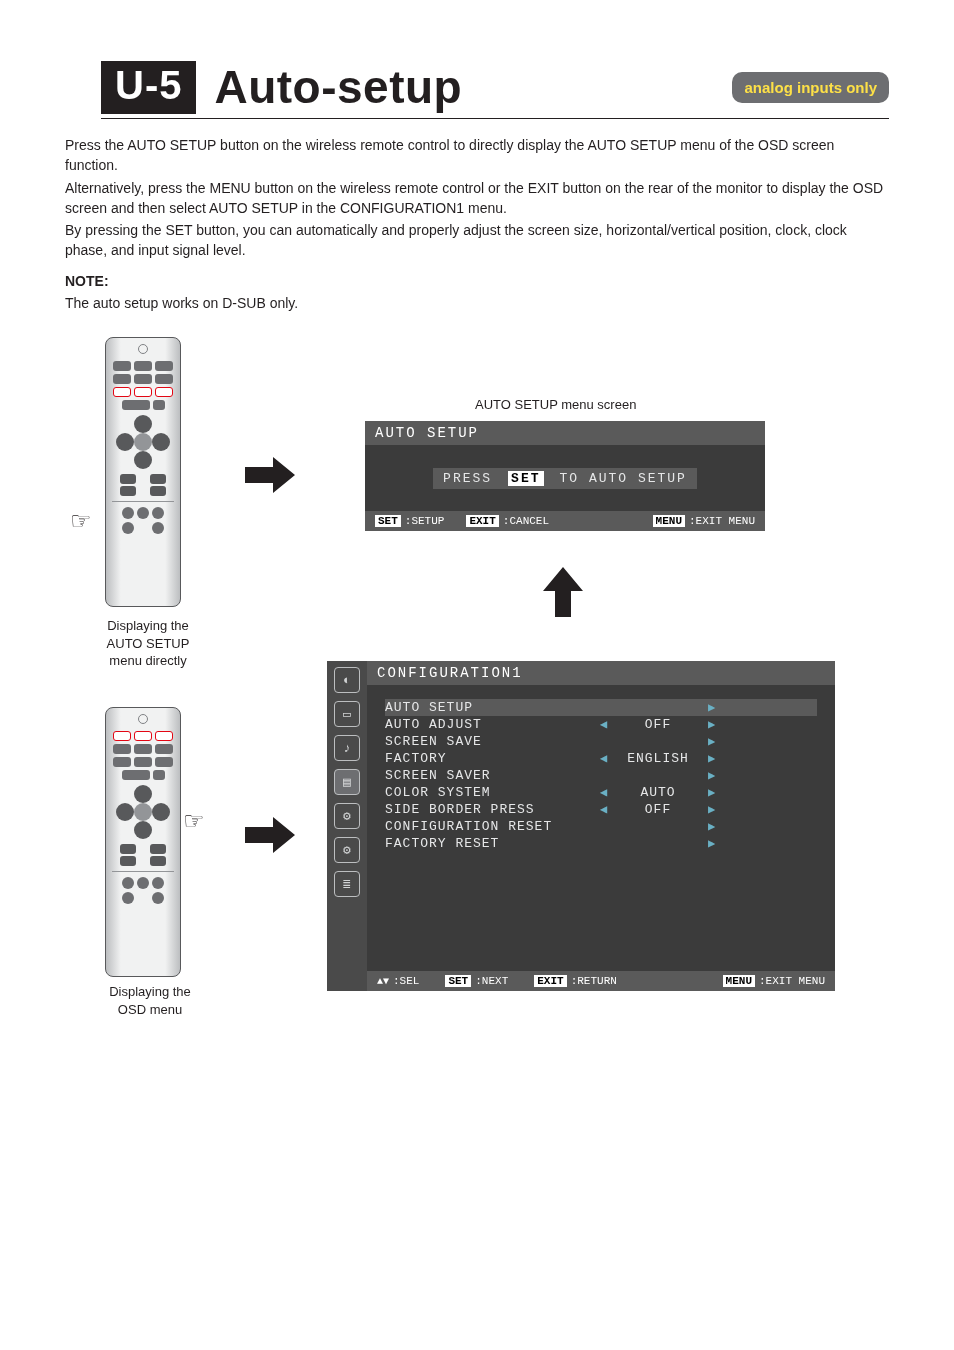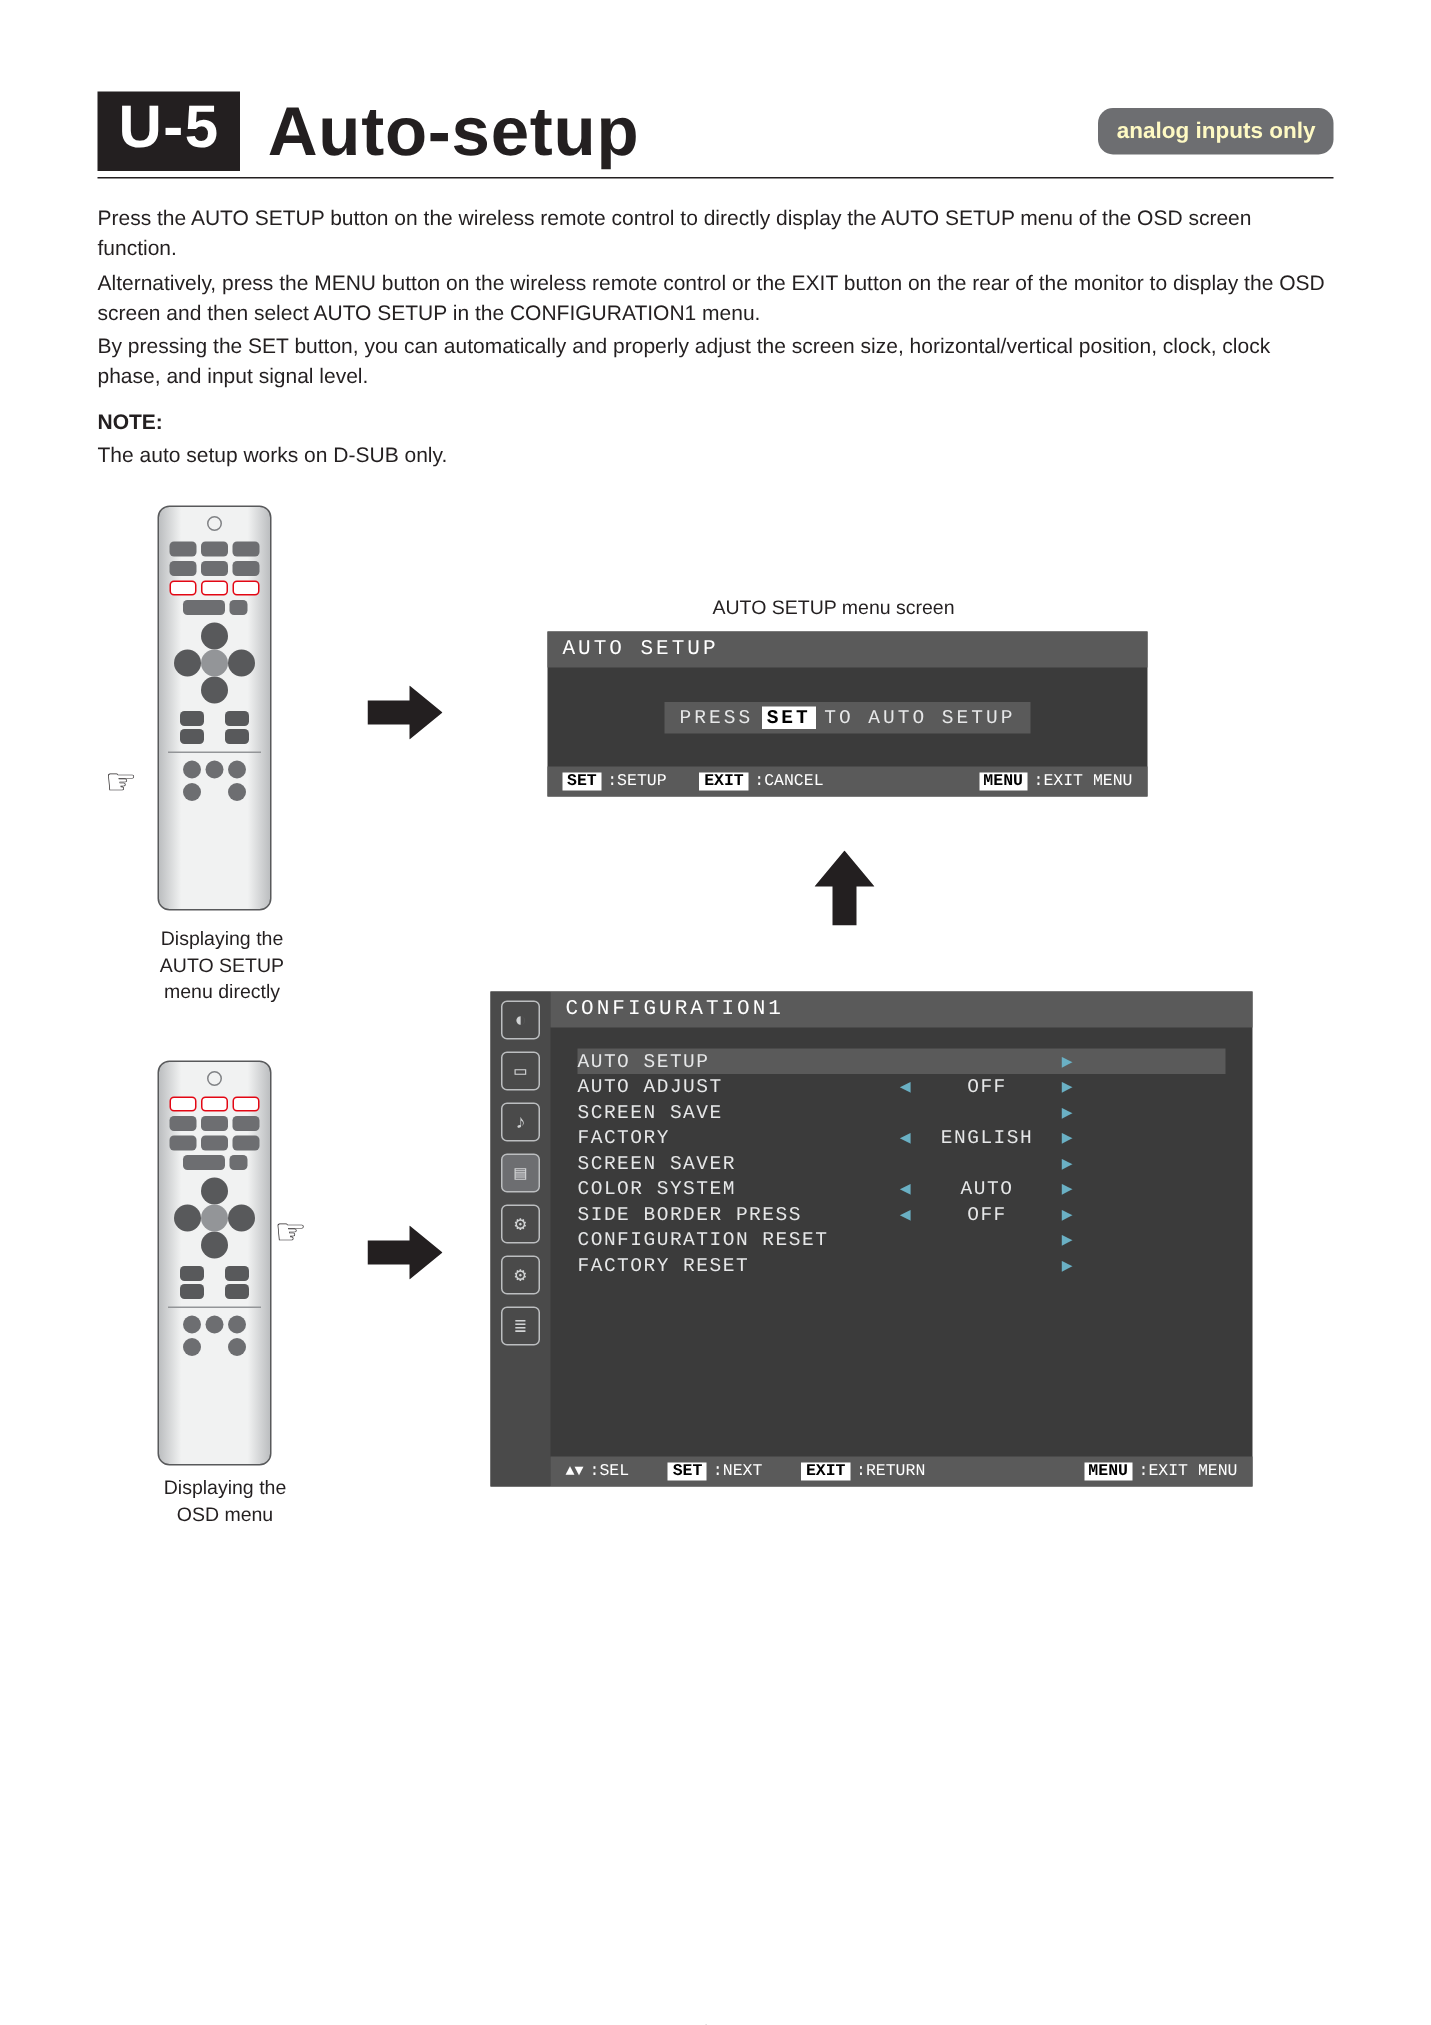--- a/index.html
+++ b/index.html
@@ -1,23 +1,23 @@
 <!DOCTYPE html>
 <html><head>
 <meta charset="utf-8">
 <style>
   * { box-sizing: border-box; margin: 0; padding: 0; }
   html, body { width: 954px; background: #fff; font-family: Arial, Helvetica, sans-serif; color: #231f20; }
   .page { width: 954px; padding: 60px 65px 40px 65px; position: relative; }
 
   
-  .header-row { display: flex; align-items: center; border-bottom: 1.5px solid #231f20; padding-bottom: 4px; margin-bottom: 16px; }
+  .header-row { display: flex; align-items: center; border-bottom: 1.5px solid #231f20; padding-bottom: 4px; margin-bottom: 16px; margin-left: 36px; }
   .section-badge { background: #231f20; color: #fff; font-size: 40px; font-weight: 700; padding: 2px 14px 6px 14px; letter-spacing: 1px; }
   .section-title { font-size: 46px; font-weight: 700; margin-left: 18px; flex: 1; letter-spacing: 0.5px; }
-  .header-pill { background: #6d6e71; color: #fef9c3; font-size: 15px; font-weight: 700; padding: 7px 12px; border-radius: 10px; }
+  .header-pill { background: #6d6e71; color: #fde047; font-size: 15px; font-weight: 700; padding: 7px 12px; border-radius: 10px; }
 
   
   .body-text { font-size: 14px; line-height: 1.45; }
   .body-text p { margin-bottom: 2px; }
   .note-label { font-weight: 700; margin-top: 10px; }
 
   
   .figure-area { position: relative; width: 820px; height: 700px; margin-top: 34px; }
 
   
@@ -50,21 +50,21 @@
   
   .osd { position:absolute; background:#3b3b3b; color:#e6e7e8; font-family: "Courier New", monospace; }
   .osd .titlebar { background:#5a5a5a; padding:4px 10px; font-size:14px; letter-spacing:2px; color:#fff; }
   .osd .bar-bottom { background:#5a5a5a; height:20px; display:flex; align-items:center; gap:22px; padding:0 10px; font-size:11px; color:#fff; }
   .osd .bar-bottom .tag { display:inline-flex; align-items:center; gap:4px; }
   .osd .bar-bottom .chip { background:#fff; color:#000; padding:0 3px; font-weight:700; }
 
   
   .osd-auto { left:300px; top:74px; width:400px; }
   .osd-auto .body { height:66px; display:flex; align-items:center; justify-content:center; }
-  .osd-auto .press { background:#5a5a5a; padding:3px 10px; font-size:13px; letter-spacing:2px; display:inline-flex; gap:6px; align-items:flex-start; }
+  .osd-auto .press { background:#5a5a5a; padding:3px 10px; font-size:13px; letter-spacing:2px; display:inline-flex; gap:16px; align-items:flex-start; }
   .osd-auto .press .chip { background:#fff; color:#000; padding:0 3px; font-weight:700; }
   .osd-auto-caption { position:absolute; font-size:13px; left:410px; top:50px; }
 
   
   .osd-conf { left:262px; top:314px; width:508px; height:330px; display:flex; }
   .osd-conf .side { width:40px; background:#4a4a4a; display:flex; flex-direction:column; align-items:center; padding-top:6px; gap:8px; }
   .osd-conf .side .ic { width:26px; height:26px; border:1px solid #bcbec0; border-radius:4px; display:flex; align-items:center; justify-content:center; font-size:13px; color:#d1d3d4; }
   .osd-conf .side .ic.sel { background:#6d6e71; }
   .osd-conf .main { flex:1; display:flex; flex-direction:column; }
   .osd-conf .main .tb { background:#5a5a5a; padding:4px 10px; font-size:14px; letter-spacing:2px; color:#fff; }

